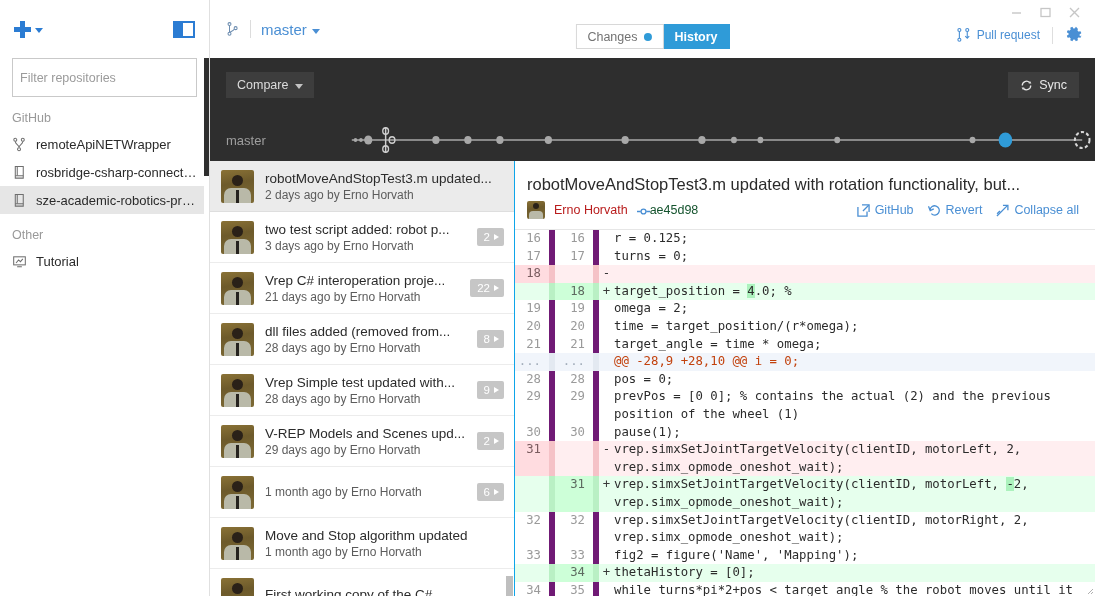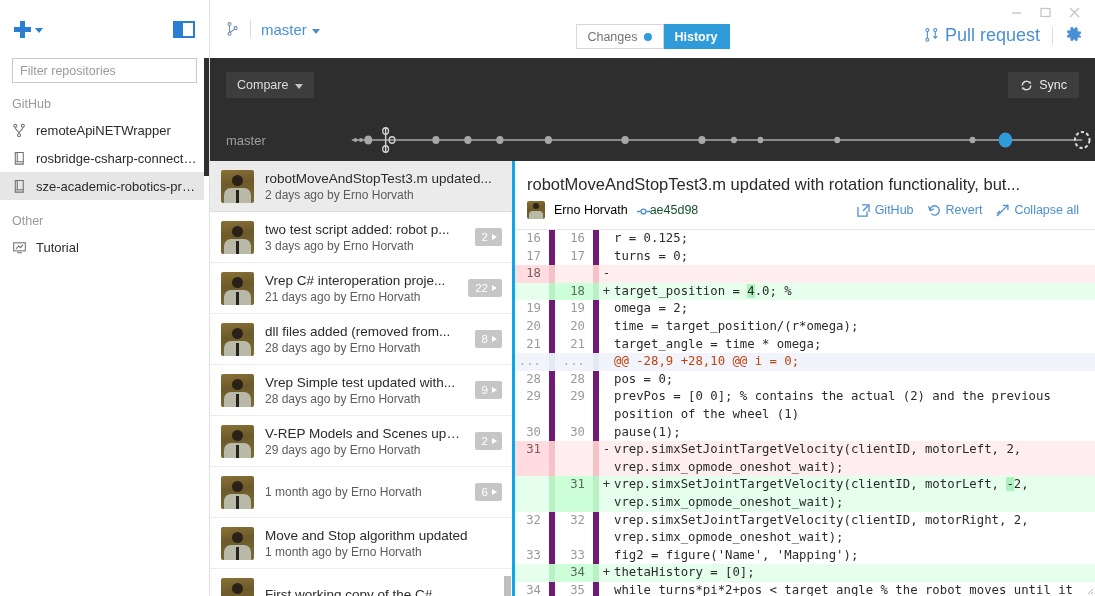--- a/index.html
+++ b/index.html
@@ -44,21 +44,21 @@
   .panel-toggle {
     width: 22px; height: 17px;
     border: 2px solid #2b7cd3;
     display: flex;
   }
   .panel-toggle .pt-left { width: 8px; background: #2b7cd3; }
   .panel-toggle .pt-right { flex: 1; background: #ffffff; }
 
   .filter-wrap { padding: 0 12px; }
   .filter-input {
-    width: 100%; height: 25px;
+    width: 100%; height: 39px;
     border: 1px solid #c9c9c9;
     background: #fff;
     font-family: "Liberation Sans", sans-serif;
     font-size: 12.5px;
     color: #333;
     padding: 0 7px;
     outline: none;
   }
   .filter-input::placeholder { color: #9b9b9b; }
 
@@ -136,21 +136,21 @@
   .dot-badge {
     width: 8px; height: 8px; border-radius: 50%; background: #2f9bd8;
     display: inline-block;
   }
   .tb-right {
     margin-left: auto; display: flex; align-items: center; gap: 12px;
     padding-top: 12px;
   }
   .pr-btn {
     display: flex; align-items: center; gap: 6px;
-    font-size: 18px; color: #4a8fd4; cursor: default;
+    font-size: 12px; color: #4a8fd4; cursor: default;
   }
   .tb-sep { width: 1px; height: 17px; background: #dedede; }
   .gear { width: 18px; height: 18px; }
 
   .winctrls {
     position: absolute; top: 0; right: 6px;
     display: flex; align-items: center; gap: 0px; height: 24px;
   }
   .winbtn {
     width: 29px; height: 22px;
@@ -193,21 +193,21 @@
   }
   .timeline-svg { flex: 1; height: 40px; }
 
   
   .content { display: flex; height: 435px; }
 
   
   .commitlist {
     width: 305px; flex: 0 0 305px;
     background: #fff;
-    border-right: 3px solid #0ea5e9;
+    border-right: 1px solid #0ea5e9;
     position: relative;
     overflow: hidden;
   }
   .commit-row {
     height: 51px;
     display: flex; align-items: center;
     padding: 0 10px 0 11px;
     border-bottom: 1px solid #ececec;
     gap: 11px;
     cursor: default;
@@ -278,21 +278,21 @@
     position: relative; overflow: hidden; flex: 0 0 18px;
   }
   .mini-avatar .head {
     position: absolute; left: 6px; top: 2px; width: 6px; height: 6px;
     border-radius: 50%; background: #2a2118;
   }
   .mini-avatar .body {
     position: absolute; left: 2px; bottom: 0; width: 14px; height: 8px;
     background: #b9b9a8; border-radius: 4px 4px 0 0;
   }
-  .author-name { color: #000000; }
+  .author-name { color: #b91c1c; }
   .sha-link { color: #14532d; display: flex; align-items: flex-end; gap: 0; cursor: default; }
   .diff-actions { margin-left: auto; display: flex; align-items: center; gap: 14px; }
   .diff-action {
     color: #4a8fd4; display: flex; align-items: center; gap: 5px;
     font-size: 12.5px; cursor: default;
   }
 
   
   .diffbody {
     position: absolute; left: 0; right: 0; top: 68px; bottom: 0;

